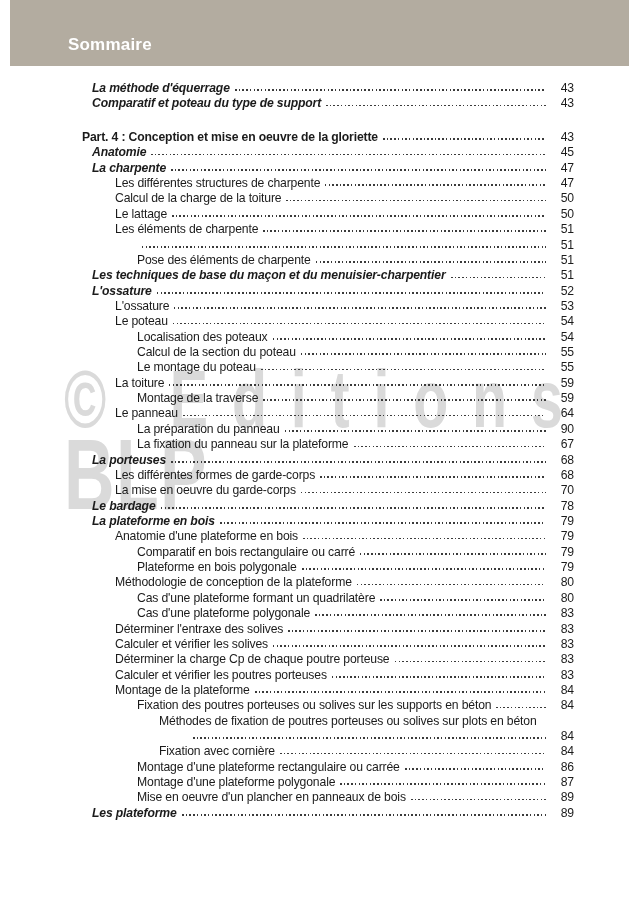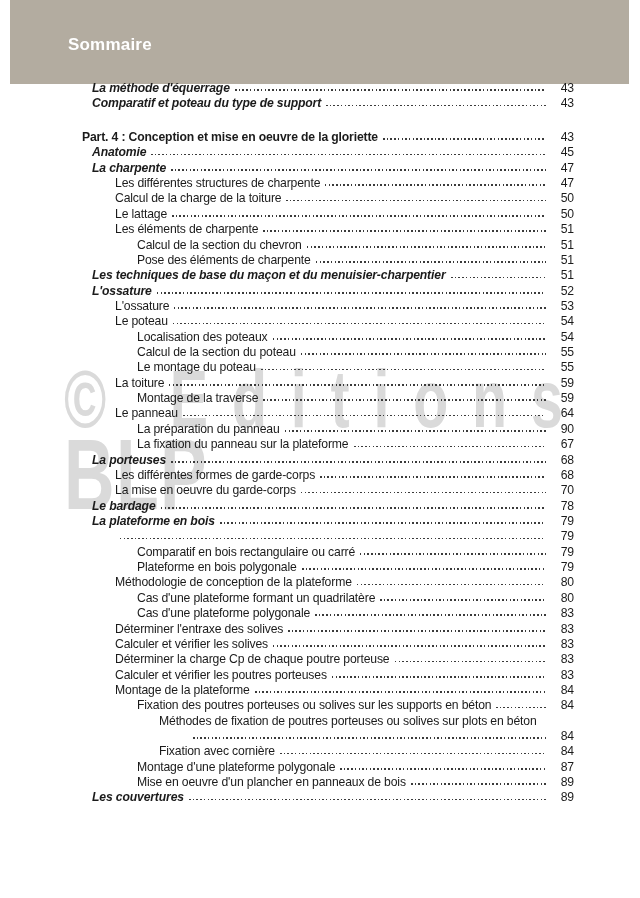--- a/index.html
+++ b/index.html
@@ -11,21 +11,21 @@
     overflow: hidden;
     font-family: "Liberation Sans", sans-serif;
     color: #1b1b1b;
   }
   
   .band {
     position: absolute;
     left: 10px;
     top: 0;
     width: 619px;
-    height: 84px;
+    height: 66px;
     background: var(--band-color, #b3aca0);
     z-index: 1;
   }
   .band .band-title {
     position: absolute;
     left: 58px;
     top: 36px;
     font-size: 17px;
     font-weight: 700;
     color: #ffffff;
@@ -150,21 +150,20 @@
         <span class="title">Le lattage</span>
         <span class="leader"></span>
         <span class="pg">50</span>
       </div>
       <div class="row lvl-2">
         <span class="title">Les éléments de charpente</span>
         <span class="leader"></span>
         <span class="pg">51</span>
       </div>
       <div class="row lvl-3">
-        <span class="title">Calcul de la section du chevron</span>
         <span class="leader"></span>
         <span class="pg">51</span>
       </div>
       <div class="row lvl-3">
         <span class="title">Pose des éléments de charpente</span>
         <span class="leader"></span>
         <span class="pg">51</span>
       </div>
       <div class="row lvl-1 s-bi">
         <span class="title">Les techniques de base du maçon et du menuisier-charpentier</span>
@@ -245,20 +244,21 @@
         <span class="title">Le bardage</span>
         <span class="leader"></span>
         <span class="pg">78</span>
       </div>
       <div class="row lvl-1 s-bi">
         <span class="title">La plateforme en bois</span>
         <span class="leader"></span>
         <span class="pg">79</span>
       </div>
       <div class="row lvl-2">
+        <span class="title">Anatomie d'une plateforme en bois</span>
         <span class="leader"></span>
         <span class="pg">79</span>
       </div>
       <div class="row lvl-3">
         <span class="title">Comparatif en bois rectangulaire ou carré</span>
         <span class="leader"></span>
         <span class="pg">79</span>
       </div>
       <div class="row lvl-3">
         <span class="title">Plateforme en bois polygonale</span>
@@ -317,28 +317,33 @@
         <span class="title"></span>
         <span class="leader"></span>
         <span class="pg">84</span>
       </div>
       <div class="row lvl-4">
         <span class="title">Fixation avec cornière</span>
         <span class="leader"></span>
         <span class="pg">84</span>
       </div>
       <div class="row lvl-3">
+        <span class="title">Montage d'une plateforme rectangulaire ou carrée</span>
+        <span class="leader"></span>
+        <span class="pg">86</span>
+      </div>
+      <div class="row lvl-3">
         <span class="title">Montage d'une plateforme polygonale</span>
         <span class="leader"></span>
         <span class="pg">87</span>
       </div>
       <div class="row lvl-3">
         <span class="title">Mise en oeuvre d'un plancher en panneaux de bois</span>
         <span class="leader"></span>
         <span class="pg">89</span>
       </div>
       <div class="row lvl-1 s-bi">
-        <span class="title">Les couvertures</span>
+        <span class="title">Les plateforme</span>
         <span class="leader"></span>
         <span class="pg">89</span>
       </div>
     </div>
 </div>
 
 </body></html>

